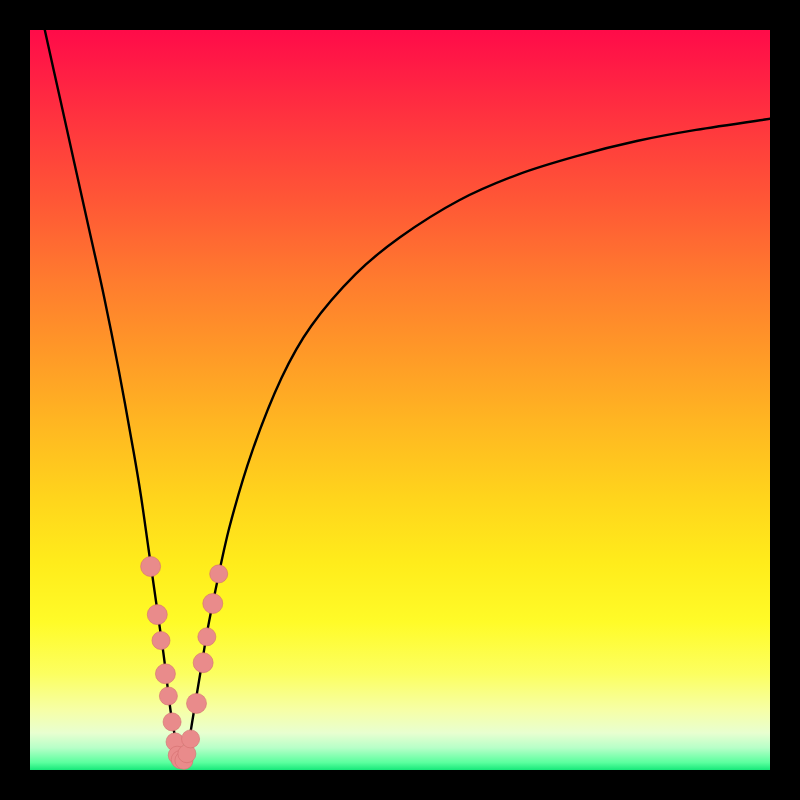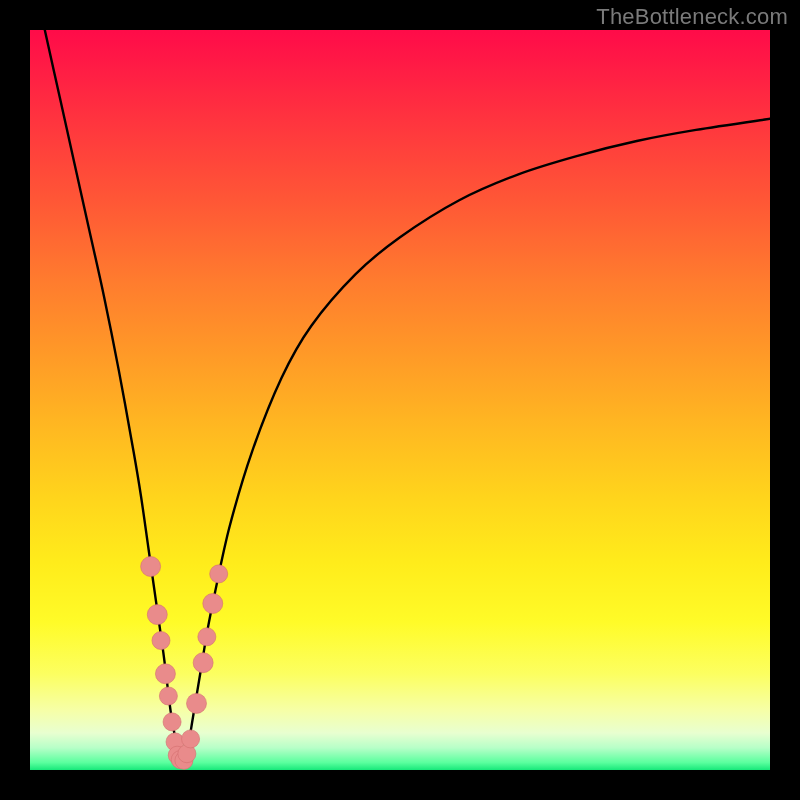--- a/index.html
+++ b/index.html
@@ -87,14 +87,13 @@
           <circle cx="156.88" cy="723.72" r="9.03" fill="#e98b8b" stroke="#d46e6e" stroke-width="0.6"></circle>
           <circle cx="160.58" cy="708.92" r="9.03" fill="#e98b8b" stroke="#d46e6e" stroke-width="0.6"></circle>
           <circle cx="166.50" cy="673.40" r="9.99" fill="#e98b8b" stroke="#d46e6e" stroke-width="0.6"></circle>
           <circle cx="173.16" cy="632.70" r="9.99" fill="#e98b8b" stroke="#d46e6e" stroke-width="0.6"></circle>
           <circle cx="176.86" cy="606.80" r="9.03" fill="#e98b8b" stroke="#d46e6e" stroke-width="0.6"></circle>
           <circle cx="182.78" cy="573.50" r="9.99" fill="#e98b8b" stroke="#d46e6e" stroke-width="0.6"></circle>
           <circle cx="188.70" cy="543.90" r="9.03" fill="#e98b8b" stroke="#d46e6e" stroke-width="0.6"></circle>
         </g>
     </svg>
   </div>
-  <div class="watermark">TheBottleneck.com</div>
 </div>
 
 </body></html>

